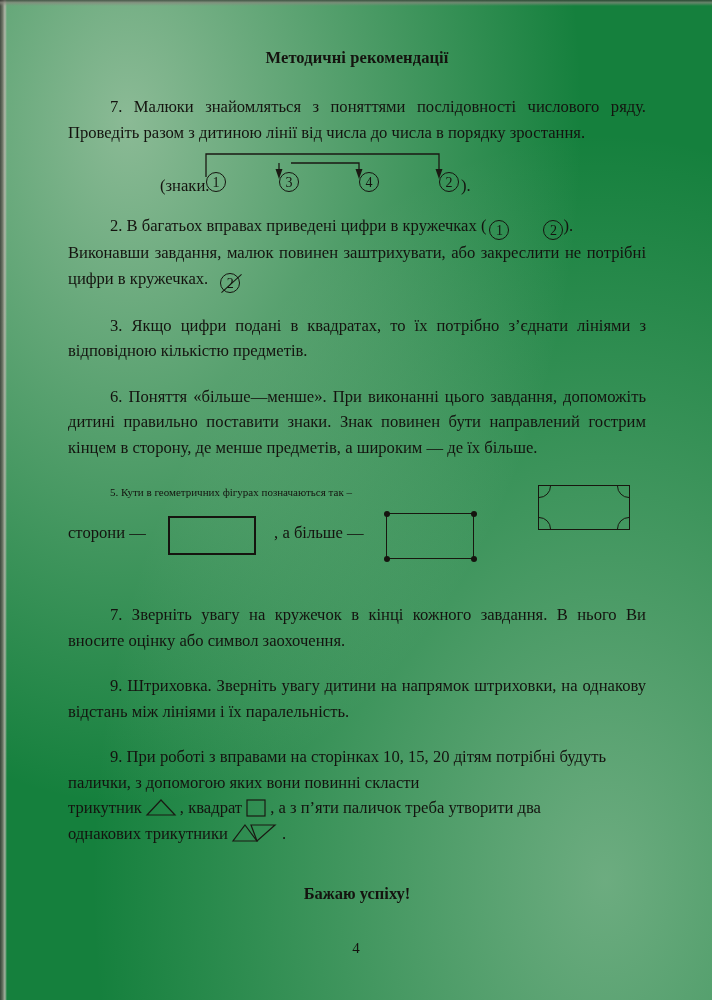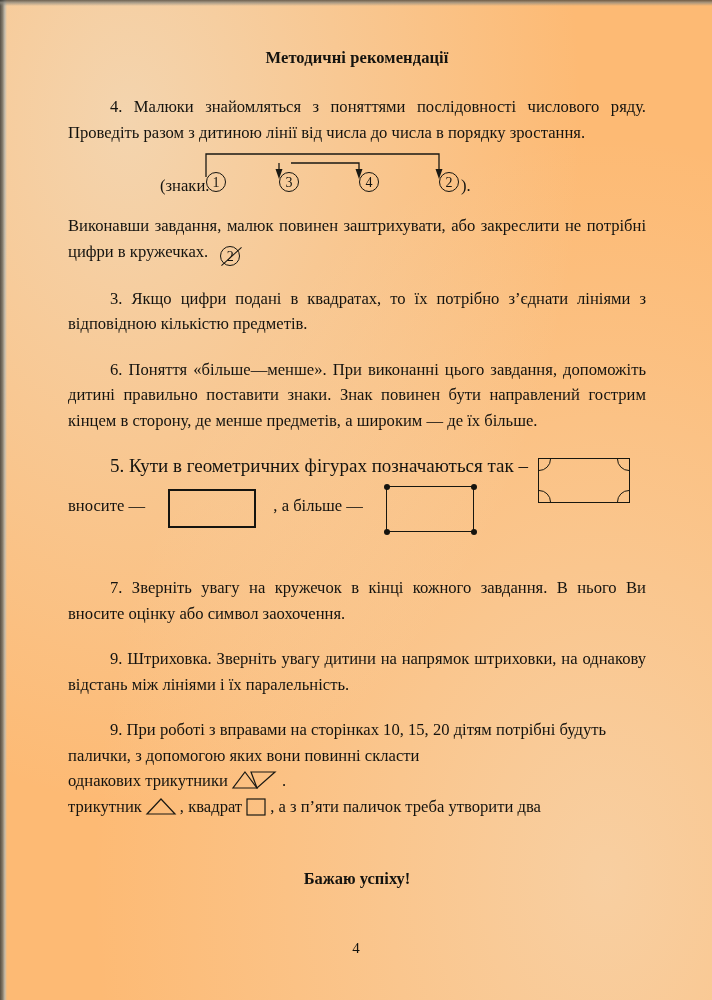--- a/index.html
+++ b/index.html
@@ -4,21 +4,21 @@
 <style>
   html, body {
     margin: 0;
     padding: 0;
     background: #ffffff;
   }
   .page {
     position: relative;
     width: 712px;
     height: 1000px;
-    background: #fdba74;
+    background: #15803d;
     overflow: hidden;
     font-family: "Liberation Serif", "DejaVu Serif", serif;
     color: #14130f;
     text-decoration: underline;
   }
   
   .scan-edge-left {
     position: absolute;
     left: 0; top: 0;
     width: 7px; height: 1000px;
@@ -136,21 +136,21 @@
 
   
   .geo-block {
     position: relative;
     height: 82px;
   }
   .geo-line1 {
     position: absolute;
     left: 0; top: 0;
     width: 578px;
-    font-size: 19px;
+    font-size: 11px;
     line-height: 25.5px;
     text-indent: 42px;
   }
   .geo-line2 {
     position: absolute;
     left: 0; top: 40px;
     font-size: 16.6px;
     line-height: 25.5px;
   }
   .rect-angles {
@@ -216,21 +216,21 @@
     display: inline-block;
     vertical-align: -4px;
     margin: 0 3px;
   }
 
   
   .closing {
     font-size: 16.5px;
     font-weight: bold;
     text-align: center;
-    margin: 16px;
+    margin: 4px;
     padding-top: 34px;
   }
   .page-num {
     position: absolute;
     left: 0;
     top: 940px;
     width: 712px;
     text-align: center;
     font-size: 15px;
   }
@@ -243,21 +243,21 @@
   <div class="scan-tint"></div>
   <div class="scan-edge-left"></div>
   <div class="scan-edge-top"></div>
 
   <div class="content">
 
     <h1 class="doc-title">Методичні рекомендації</h1>
 
     <div class="sp-1"></div>
 
-    <p class="para">4. Малюки знайомляться з поняттями послідовності числового ряду. Проведіть разом з дитиною лінії від числа до числа в порядку зростання.</p>
+    <p class="para">7. Малюки знайомляться з поняттями послідовності числового ряду. Проведіть разом з дитиною лінії від числа до числа в порядку зростання.</p>
 
     <div class="seq-wrap">
       <svg class="seq-svg" width="400" height="34">
 
         <path d="M46,30 L46,7 L279,7 L279,24" fill="none" stroke="#1a1913" stroke-width="1.3"></path>
         <polygon points="279,32 275.5,22 282.5,22" fill="#1a1913"></polygon>
 
         <path d="M131,16 L199,16 L199,24" fill="none" stroke="#1a1913" stroke-width="1.3"></path>
         <polygon points="199,32 195.5,22 202.5,22" fill="#1a1913"></polygon>
 
@@ -268,20 +268,21 @@
       <div class="seq-row">
         <span class="seq-label">(знаки.</span>
         <span class="circ seq-circ" style="left:138px;">1</span>
         <span class="circ seq-circ" style="left:211px;">3</span>
         <span class="circ seq-circ" style="left:291px;">4</span>
         <span class="circ seq-circ" style="left:371px;">2</span>
         <span class="seq-close" style="left:393px;">).</span>
       </div>
     </div>
 
+    <p class="para no-just"><span>2. В багатьох вправах приведені цифри в кружечках (</span><span class="circ" style="margin-left:3px;">1</span><span style="display:inline-block;width:34px;"></span><span class="circ">2</span><span>).</span></p>
     <p class="para" style="text-indent:0;"><span>Виконавши завдання, малюк повинен заштрихувати, або закреслити не потрібні цифри в кружечках.</span><span class="circ struck" style="margin-left:12px;">2</span></p>
 
     <div class="sp-2"></div>
 
     <p class="para">3. Якщо цифри подані в квадратах, то їх потрібно з’єднати лініями з відповідною кількістю предметів.</p>
 
     <div class="sp-2"></div>
 
     <p class="para">6. Поняття «більше—менше». При виконанні цього завдання, допоможіть дитині правильно поставити знаки. Знак повинен бути направлений гострим кінцем в сторону, де менше предметів, а широким — де їх більше.</p>
 
@@ -299,21 +300,21 @@
           </span>
         <span class="arc-clip bl">
             <span class="ang-arc"></span>
           </span>
         <span class="arc-clip br">
             <span class="ang-arc"></span>
           </span>
       </div>
 
       <div class="geo-line2">
-        <span>вносите —</span>
+        <span>сторони —</span>
         <span style="display:inline-block;width:120px;"></span>
         <span>, а більше —</span>
       </div>
 
       <div class="rect-sides"></div>
 
       <div class="rect-vertices">
         <span class="dot tl"></span>
         <span class="dot tr"></span>
         <span class="dot bl"></span>
@@ -328,27 +329,27 @@
 
     <p class="para">7. Зверніть увагу на кружечок в кінці кожного завдання. В нього Ви вносите оцінку або символ заохочення.</p>
 
     <div class="sp-2"></div>
 
     <p class="para">9. Штриховка. Зверніть увагу дитини на напрямок штриховки, на однакову відстань між лініями і їх паралельність.</p>
 
     <div class="sp-2"></div>
 
     <p class="para no-just">9. При роботі з вправами на сторінках 10, 15, 20 дітям потрібні будуть палички, з допомогою яких вони повинні скласти</p>
-    <p class="para" style="text-indent:0;"><span>однакових трикутники</span><svg class="shape-inline" width="48" height="20">
-          <polygon points="14,2 26,18 2,18" fill="none" stroke="#1a1913" stroke-width="1.2"></polygon>
-          <polygon points="26,18 20,2 44,2" fill="none" stroke="#1a1913" stroke-width="1.2"></polygon>
-        </svg><span>.</span></p>
     <p class="para" style="text-indent:0;"><span>трикутник</span><svg class="shape-inline" width="32" height="19">
           <polygon points="16,2 30,17 2,17" fill="none" stroke="#1a1913" stroke-width="1.2"></polygon>
         </svg><span>, квадрат</span><svg class="shape-inline" width="22" height="19">
           <rect x="2" y="2" width="18" height="16" fill="none" stroke="#1a1913" stroke-width="1.2"></rect>
         </svg><span>, а з п’яти паличок треба утворити два</span></p>
+    <p class="para" style="text-indent:0;"><span>однакових трикутники</span><svg class="shape-inline" width="48" height="20">
+          <polygon points="14,2 26,18 2,18" fill="none" stroke="#1a1913" stroke-width="1.2"></polygon>
+          <polygon points="26,18 20,2 44,2" fill="none" stroke="#1a1913" stroke-width="1.2"></polygon>
+        </svg><span>.</span></p>
 
     <p class="closing">Бажаю успіху!</p>
   </div>
 
   <div class="page-num">4</div>
 </div>
 
 </body></html>

